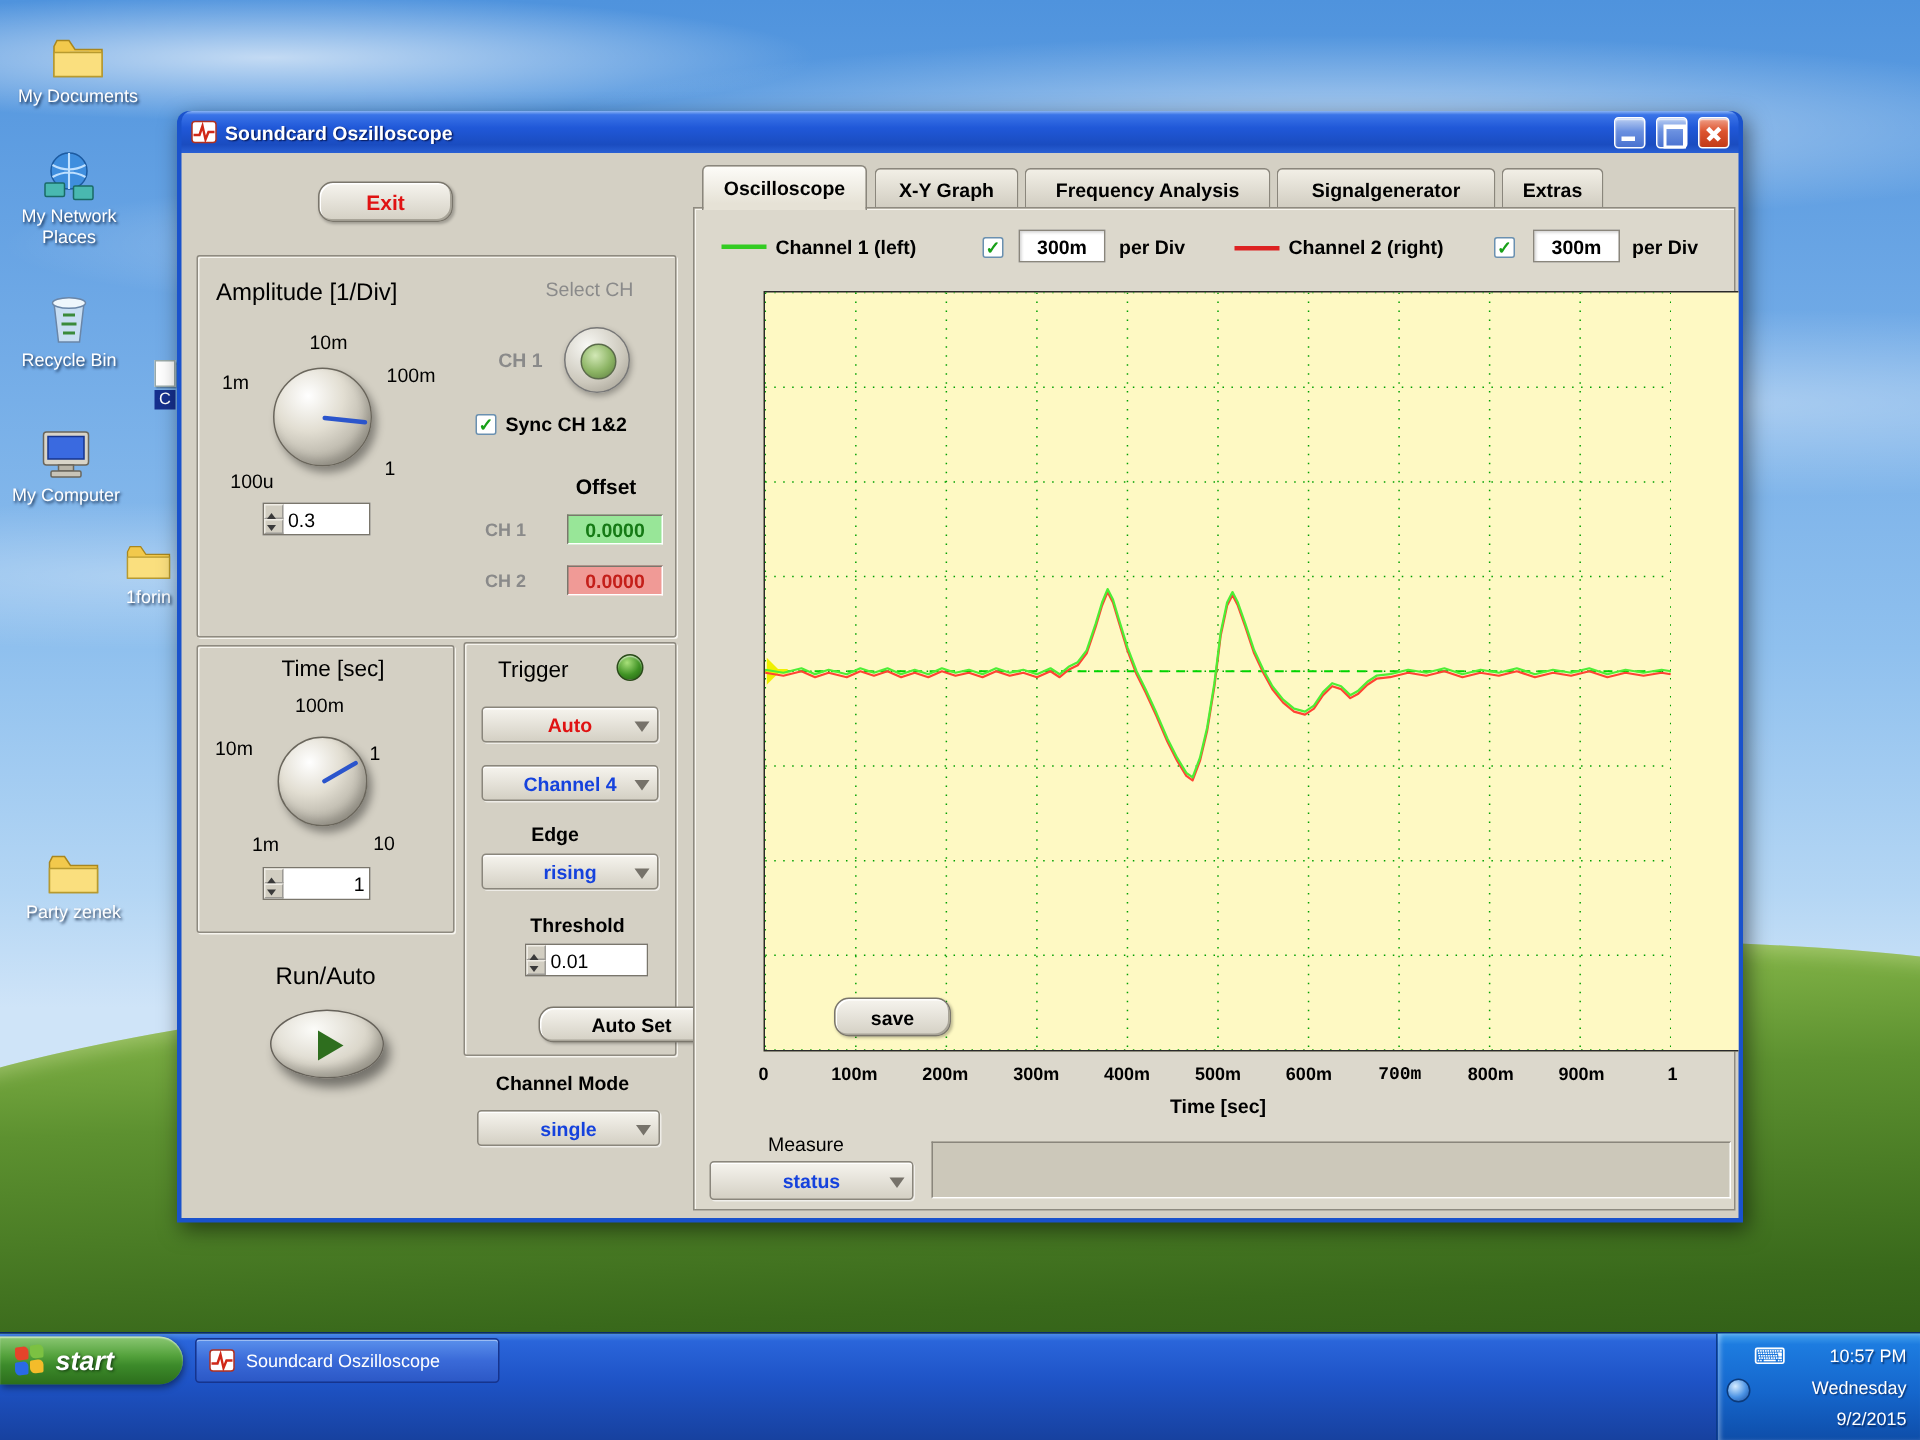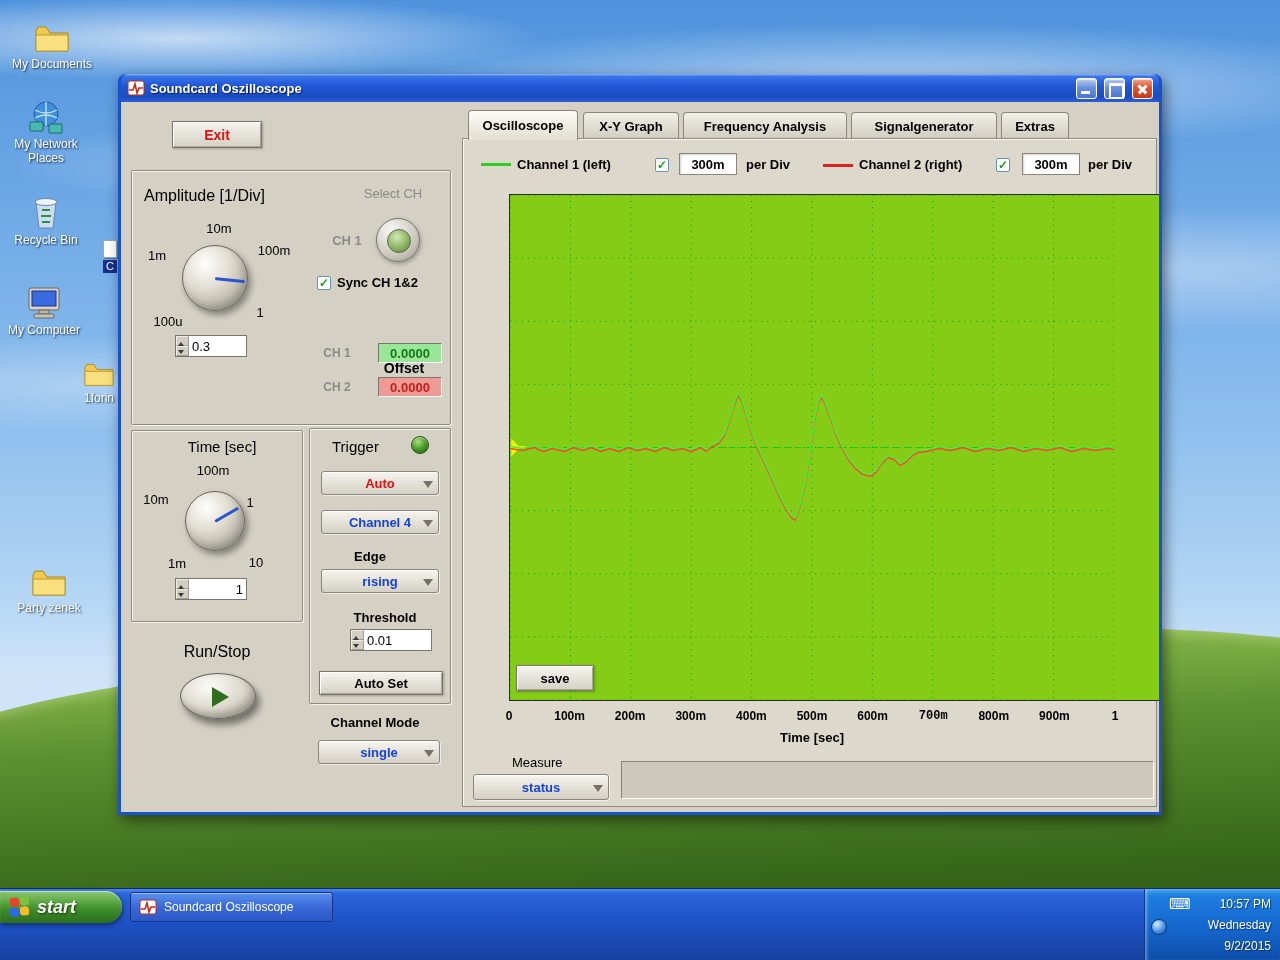--- a/index.html
+++ b/index.html
@@ -40,23 +40,23 @@
 .tbtn.min::after{content:"";position:absolute;left:4px;bottom:4px;width:9px;height:3px;background:#fff;}
 .tbtn.max::after{content:"";position:absolute;left:4px;top:4px;width:11px;height:11px;border:2px solid #fff;border-top-width:3px;}
 .tbtn.close::before,.tbtn.close::after{content:"";position:absolute;left:4px;top:9px;width:11px;height:2.5px;background:#fff;}
 .tbtn.close::before{transform:rotate(45deg);} .tbtn.close::after{transform:rotate(-45deg);}
 .appico{width:18px;height:18px;flex:0 0 auto;}
 .win-body{position:relative;width:100%;height:710px;background:#d4d0c4;overflow:hidden;}
 
 
 .gbox{position:absolute;border:1px solid #8e8a80;border-radius:2px;
   box-shadow:inset 1px 1px 0 #f6f4ee, 1px 1px 0 #f6f4ee;}
-.btn3d{position:absolute;background:linear-gradient(#f6f4ee,#d4d0c4);border:1px solid #7a766c;border-radius:0;
+.btn3d{position:absolute;background:linear-gradient(#f6f4ee,#d4d0c4);border:1px solid #7a766c;border-radius:10px;
   box-shadow:inset 1px 1px 0 #fff, inset -1px -1px 0 #a8a498, 1px 1px 2px rgba(0,0,0,.25);
-  font-weight:bold;font-size:13px;display:flex;align-items:center;justify-content:center;cursor:pointer;}
+  font-weight:bold;font-size:13px;display:flex;align-items:center;justify-content:center;cursor:pointer;margin-left:40px;}
 .ring{position:absolute;background:linear-gradient(#f6f4ee,#d4d0c4);border:1px solid #8a867c;border-radius:3px;
   box-shadow:inset 0 1px 0 #fff, 1px 1px 0 rgba(255,255,255,.6);display:flex;align-items:center;justify-content:center;
   font-weight:bold;font-size:13px;cursor:pointer;}
 .ring .ring-arrow{position:absolute;right:5px;top:50%;margin-top:-2px;width:0;height:0;
   border:5px solid transparent;border-top:7px solid #76726a;}
 .ring.red .ring-label{color:#e01212;} .ring.blue .ring-label{color:#1542dd;}
 .spin{position:absolute;height:22px;display:flex;border:1px solid #7a766c;background:#fff;}
 .spin-arrows{width:13px;display:flex;flex-direction:column;background:#d2cec2;}
 .sa{flex:1;position:relative;border:1px outset #f0ede6;cursor:pointer;}
 .sa i{position:absolute;left:1px;width:0;height:0;border:3px solid transparent;}
@@ -103,21 +103,21 @@
   border:1px solid #8e8a80;box-shadow:inset 1px 1px 0 #f8f6f0;z-index:2;}
 
 
 .lseg{position:absolute;height:3px;width:30px;}
 .blab{position:absolute;font-weight:bold;font-size:13px;white-space:nowrap;}
 .valbox{position:absolute;width:58px;height:22px;background:#fff;border:1px solid #8a867c;
   box-shadow:inset 1px 1px 2px rgba(0,0,0,.18);font-weight:bold;font-size:13px;
   display:flex;align-items:center;justify-content:center;}
 
 
-.scope{position:absolute;left:46px;top:55px;width:698px;height:507px;background:#84cc16;border:1px solid #2a2a2a;}
+.scope{position:absolute;left:46px;top:55px;width:698px;height:507px;background:#fef9c3;border:1px solid #2a2a2a;}
 .scope svg{display:block;}
 .savebtn{left:6px;top:470px;width:78px;height:26px;position:absolute;}
 .xticks{position:absolute;left:46px;top:570px;width:606px;height:16px;}
 .xtick{position:absolute;transform:translateX(-50%);font-weight:bold;font-size:12px;white-space:nowrap;}
 .xlabel{position:absolute;left:46px;top:591px;width:606px;text-align:center;font-weight:bold;font-size:13px;}
 .statusrecess{position:absolute;left:158px;top:622px;width:533px;height:38px;background:#ccc8ba;
   border:1px solid;border-color:#8a867c #fff #fff #8a867c;}
 .statusbox{left:255px;top:629px;width:323px;height:25px;white-space:pre;}
 .copyright{white-space:pre;font-size:12px;}
 
@@ -252,21 +252,21 @@
         </div>
 
         <span class="klabel graylab" style="left:215px;top:69px;font-weight:bold;">CH 1</span>
         <div class="chsel" style="left:244px;top:47px;"></div>
 
         <span class="cb" style="left:185px;top:105px;">
           <i class="chk">✓</i>
         </span>
         <span style="position:absolute;left:205px;top:104px;font-weight:bold;font-size:13px;">Sync CH 1&amp;2</span>
 
-        <div class="klabel" style="left:272px;top:153px;font-weight:bold;font-size:14px;margin-top:44px;">Offset</div>
+        <div class="klabel" style="left:272px;top:153px;font-weight:bold;font-size:14px;">Offset</div>
         <span class="klabel graylab" style="left:205px;top:182px;font-weight:bold;font-size:12px;">CH 1</span>
         <div class="offfield off-green" style="left:246px;top:172px;">0.0000</div>
         <span class="klabel graylab" style="left:205px;top:216px;font-weight:bold;font-size:12px;">CH 2</span>
         <div class="offfield off-red" style="left:246px;top:206px;">0.0000</div>
       </div>
 
       <div class="gbox" style="left:10px;top:328px;width:172px;height:192px;">
         <div class="klabel" style="left:90px;top:15px;font-size:15px;">Time [sec]</div>
         <div class="knob" style="left:53px;top:60px;width:60px;height:60px;">
           <span class="needle" style="width:27px;transform:rotate(-30deg);"></span>
@@ -317,21 +317,21 @@
             <span class="sa dn">
                 <i></i>
               </span>
           </div>
           <input class="spin-field" value="0.01" style="">
         </div>
 
         <div class="btn3d" style="left:9px;top:242px;width:124px;height:24px;">Auto Set</div>
       </div>
 
-      <div class="klabel" style="left:96px;top:550px;font-size:16px;">Run/Stop</div>
+      <div class="klabel" style="left:96px;top:550px;font-size:16px;">Run/Auto</div>
       <div class="runbtn" style="left:59px;top:571px;"></div>
 
       <div class="klabel" style="left:254px;top:620px;font-weight:bold;">Channel Mode</div>
       <div class="ring blue" style="left:197px;top:638px;width:122px;height:24px;">
         <span class="ring-label">single</span>
         <span class="ring-arrow"></span>
       </div>
 
 
       <div class="tab active" style="left:347px;width:110px;">Oscilloscope</div>

